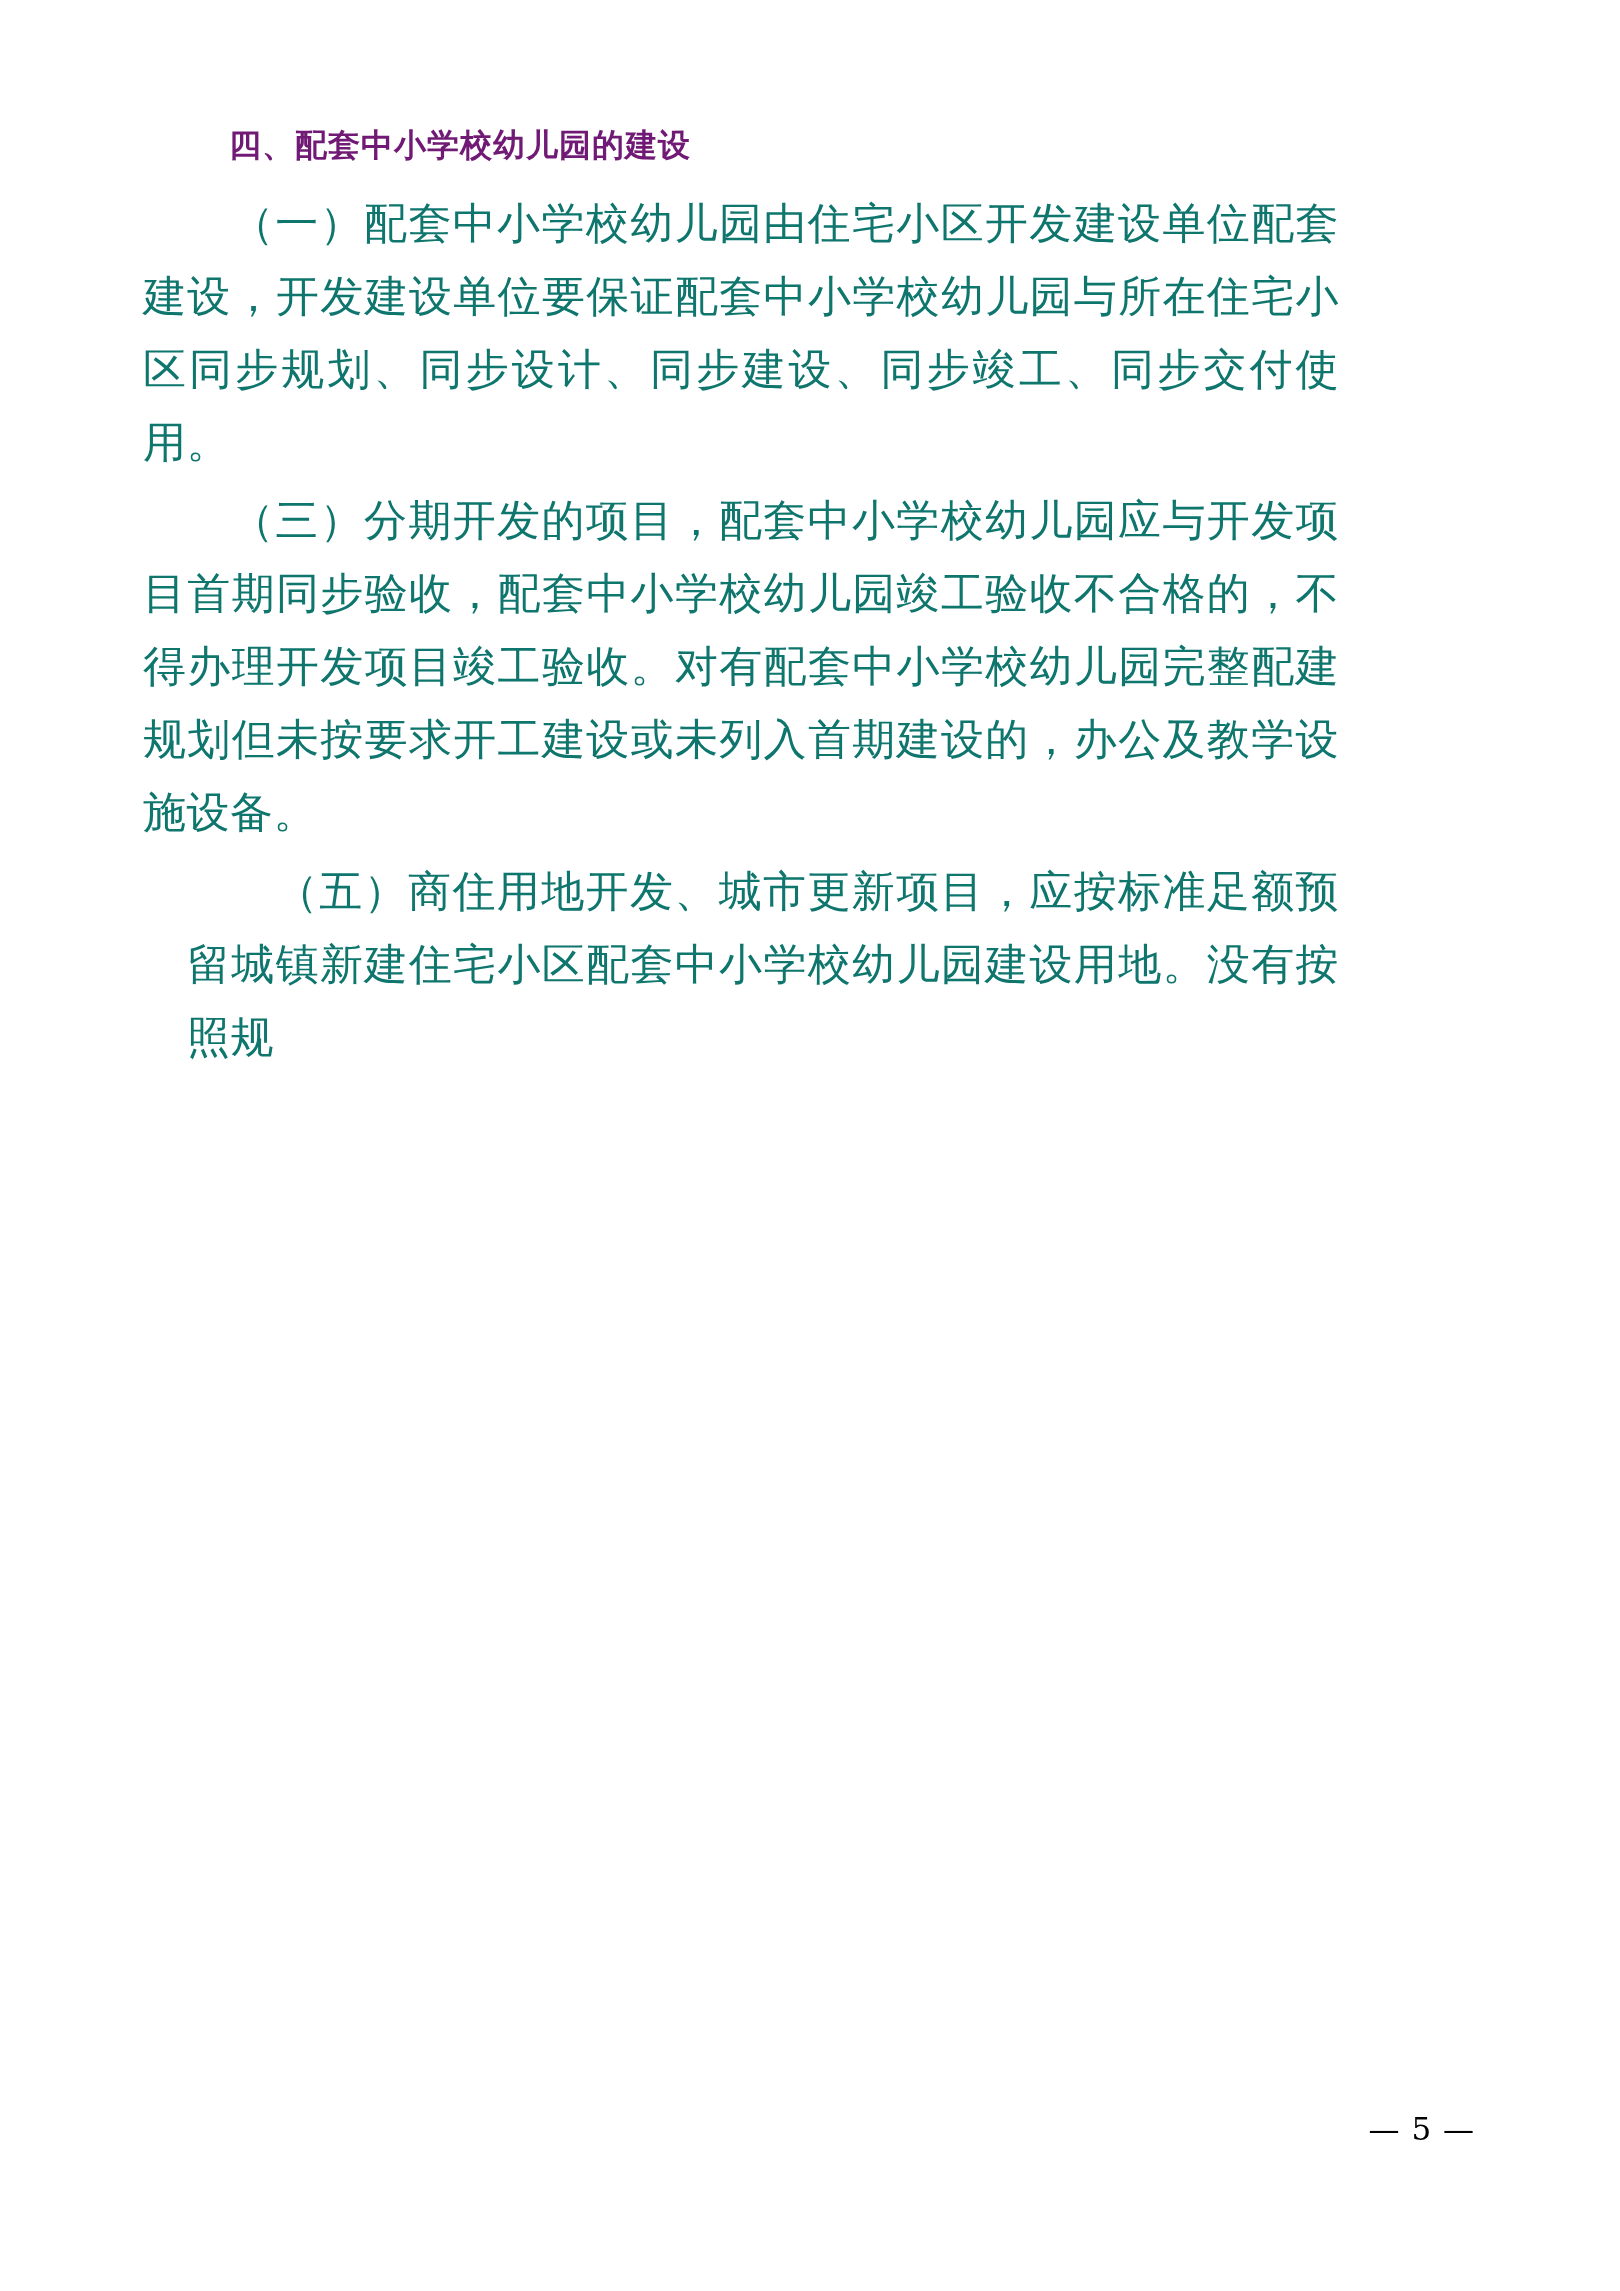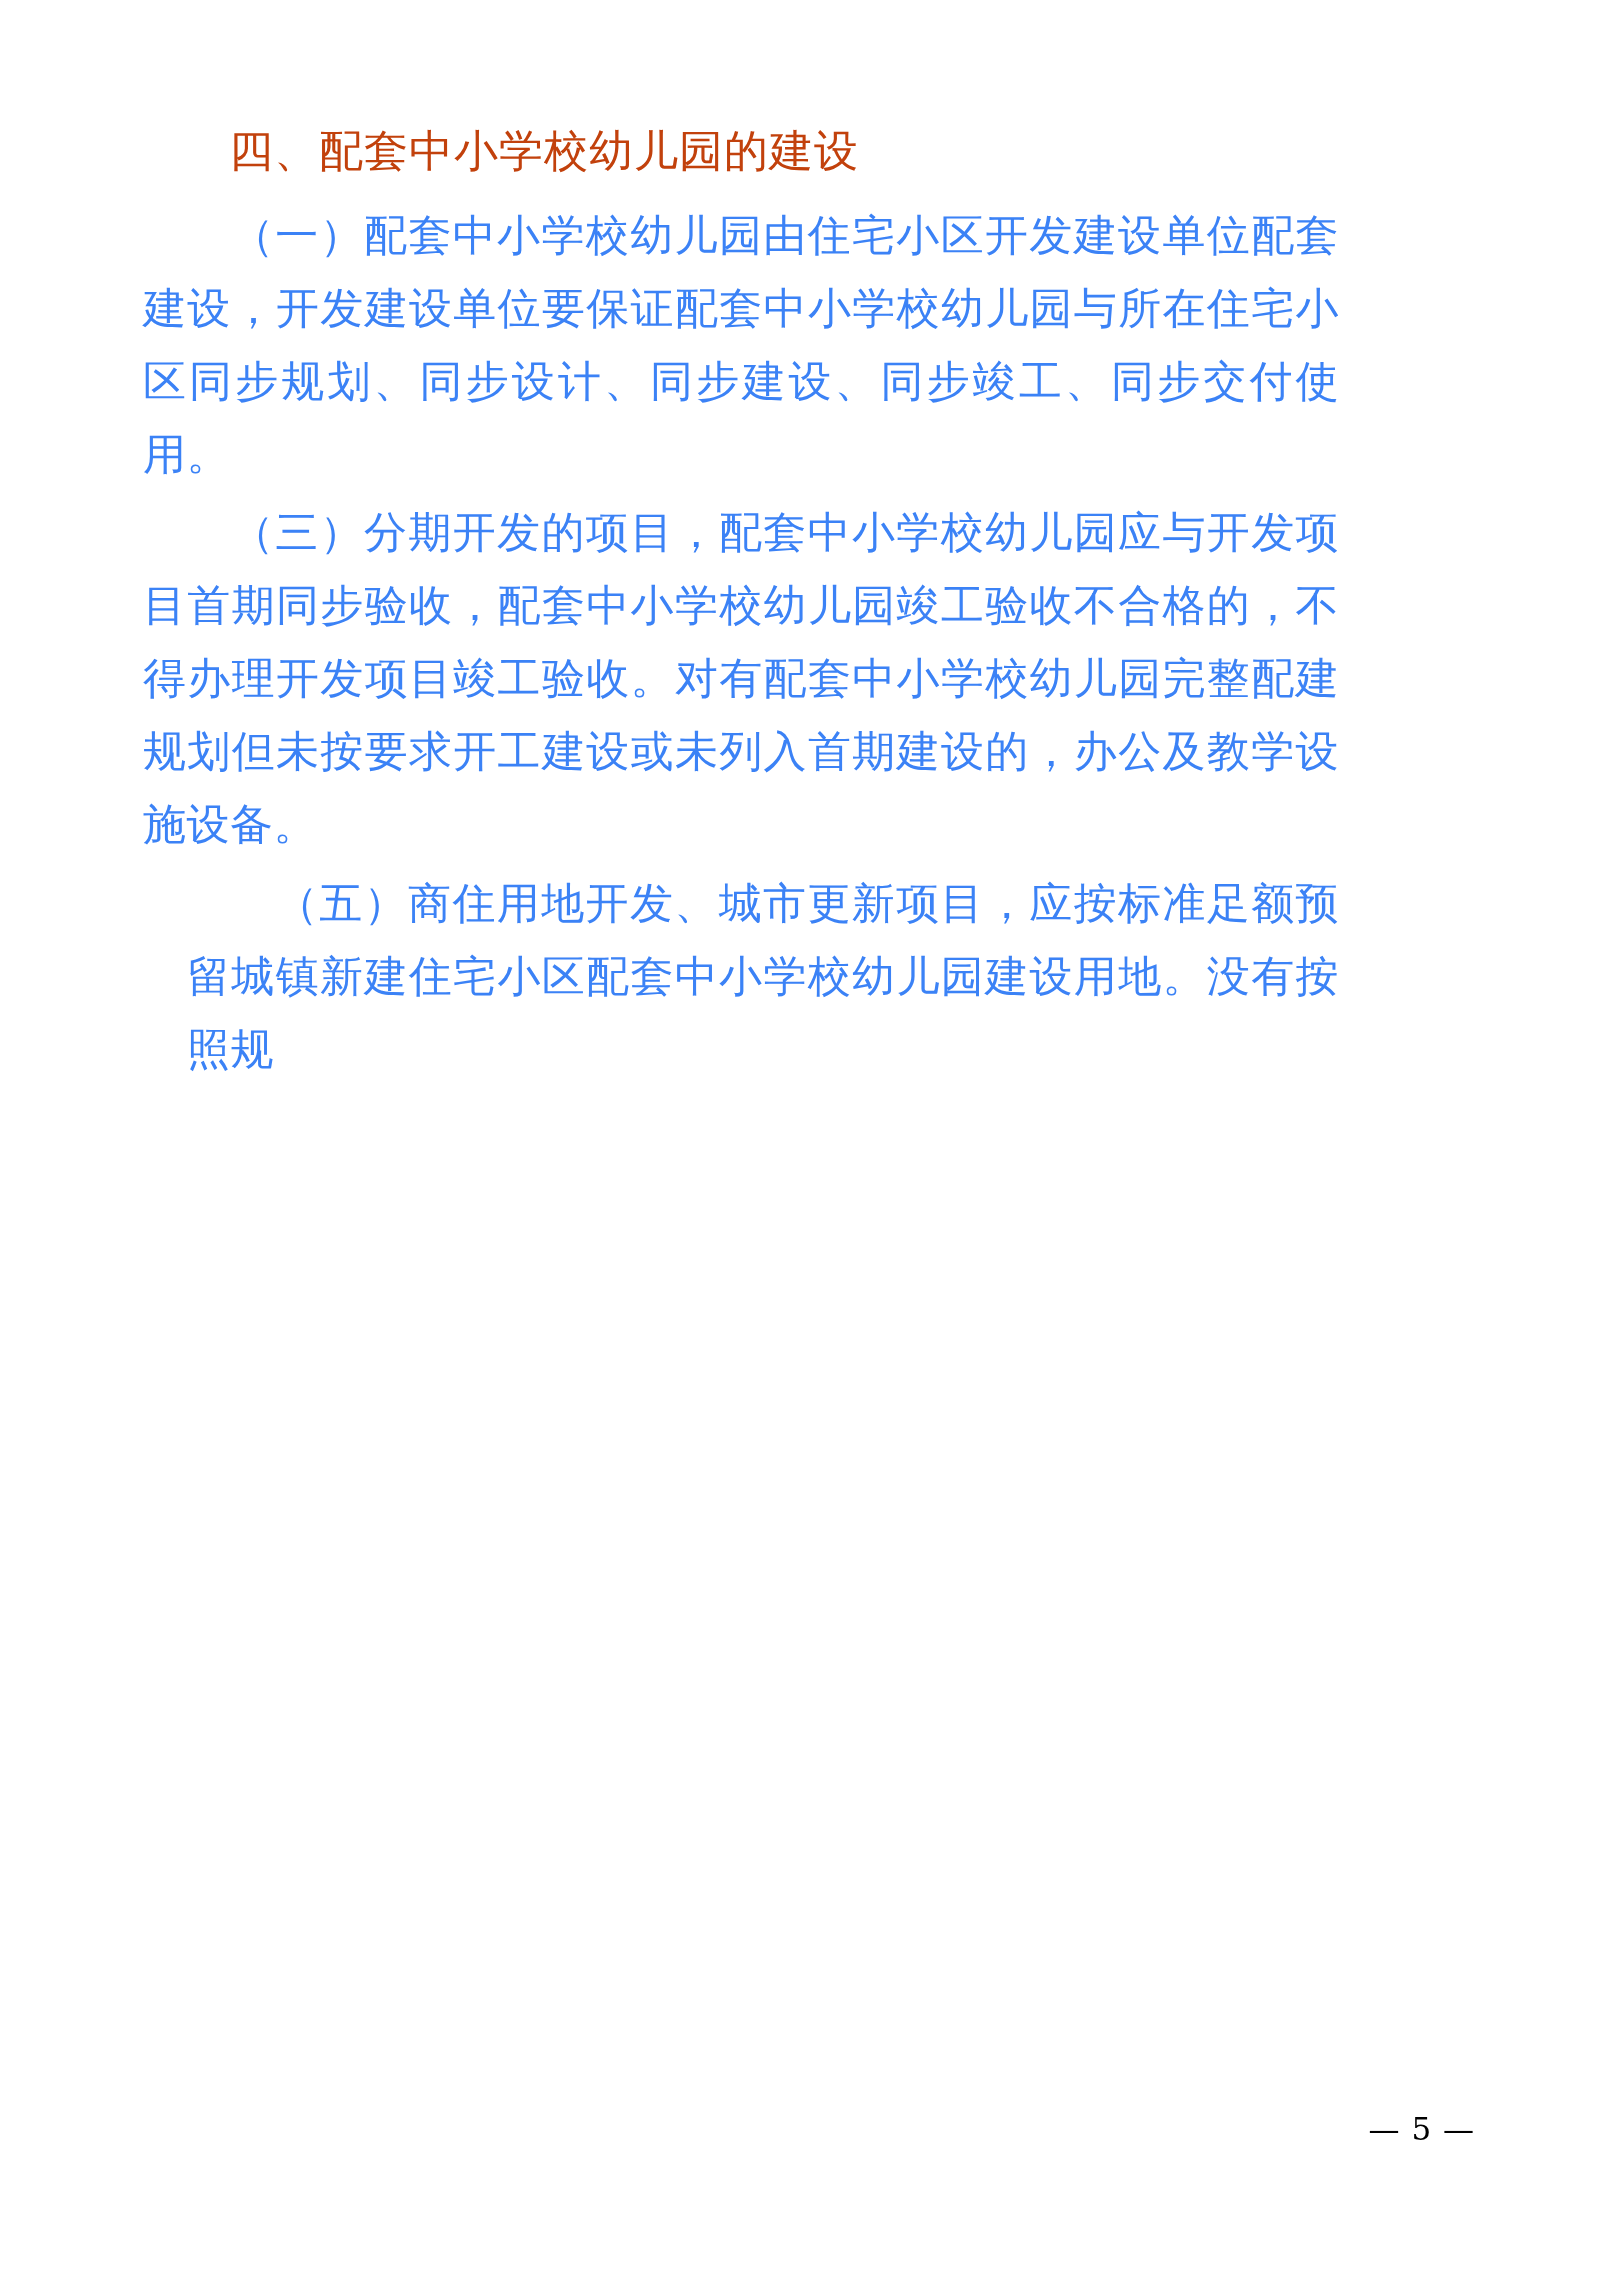--- a/index.html
+++ b/index.html
@@ -16,34 +16,34 @@
     box-sizing: border-box;
   }
   .content {
     position: absolute;
     left: 143px;
     top: 129px;
     width: 1196px;
   }
   .doc-heading {
     font-family: "DejaVu Sans", "Liberation Sans", sans-serif;
-    font-weight: normal;
-    font-size: 44px;
+    font-weight: bold;
+    font-size: 32px;
     line-height: 1.0;
-    color: #c2410c;
+    color: #701a75;
     text-indent: 86px;
     letter-spacing: 1px;
     margin: 0 0 25.5px 0;
     white-space: nowrap;
   }
   .doc-para {
     font-family: "DejaVu Serif", "Liberation Serif", serif;
     font-size: 43px;
     line-height: 73px;
-    color: #3b82f6;
+    color: #0f766e;
     text-indent: 88px;
     text-align: justify;
     text-justify: inter-character;
     letter-spacing: 0.5px;
     margin: 0 0 5.9px 0;
     word-break: break-all;
   }
   .doc-para:last-of-type {
     margin-bottom: 0;
     margin-left: 44px;

